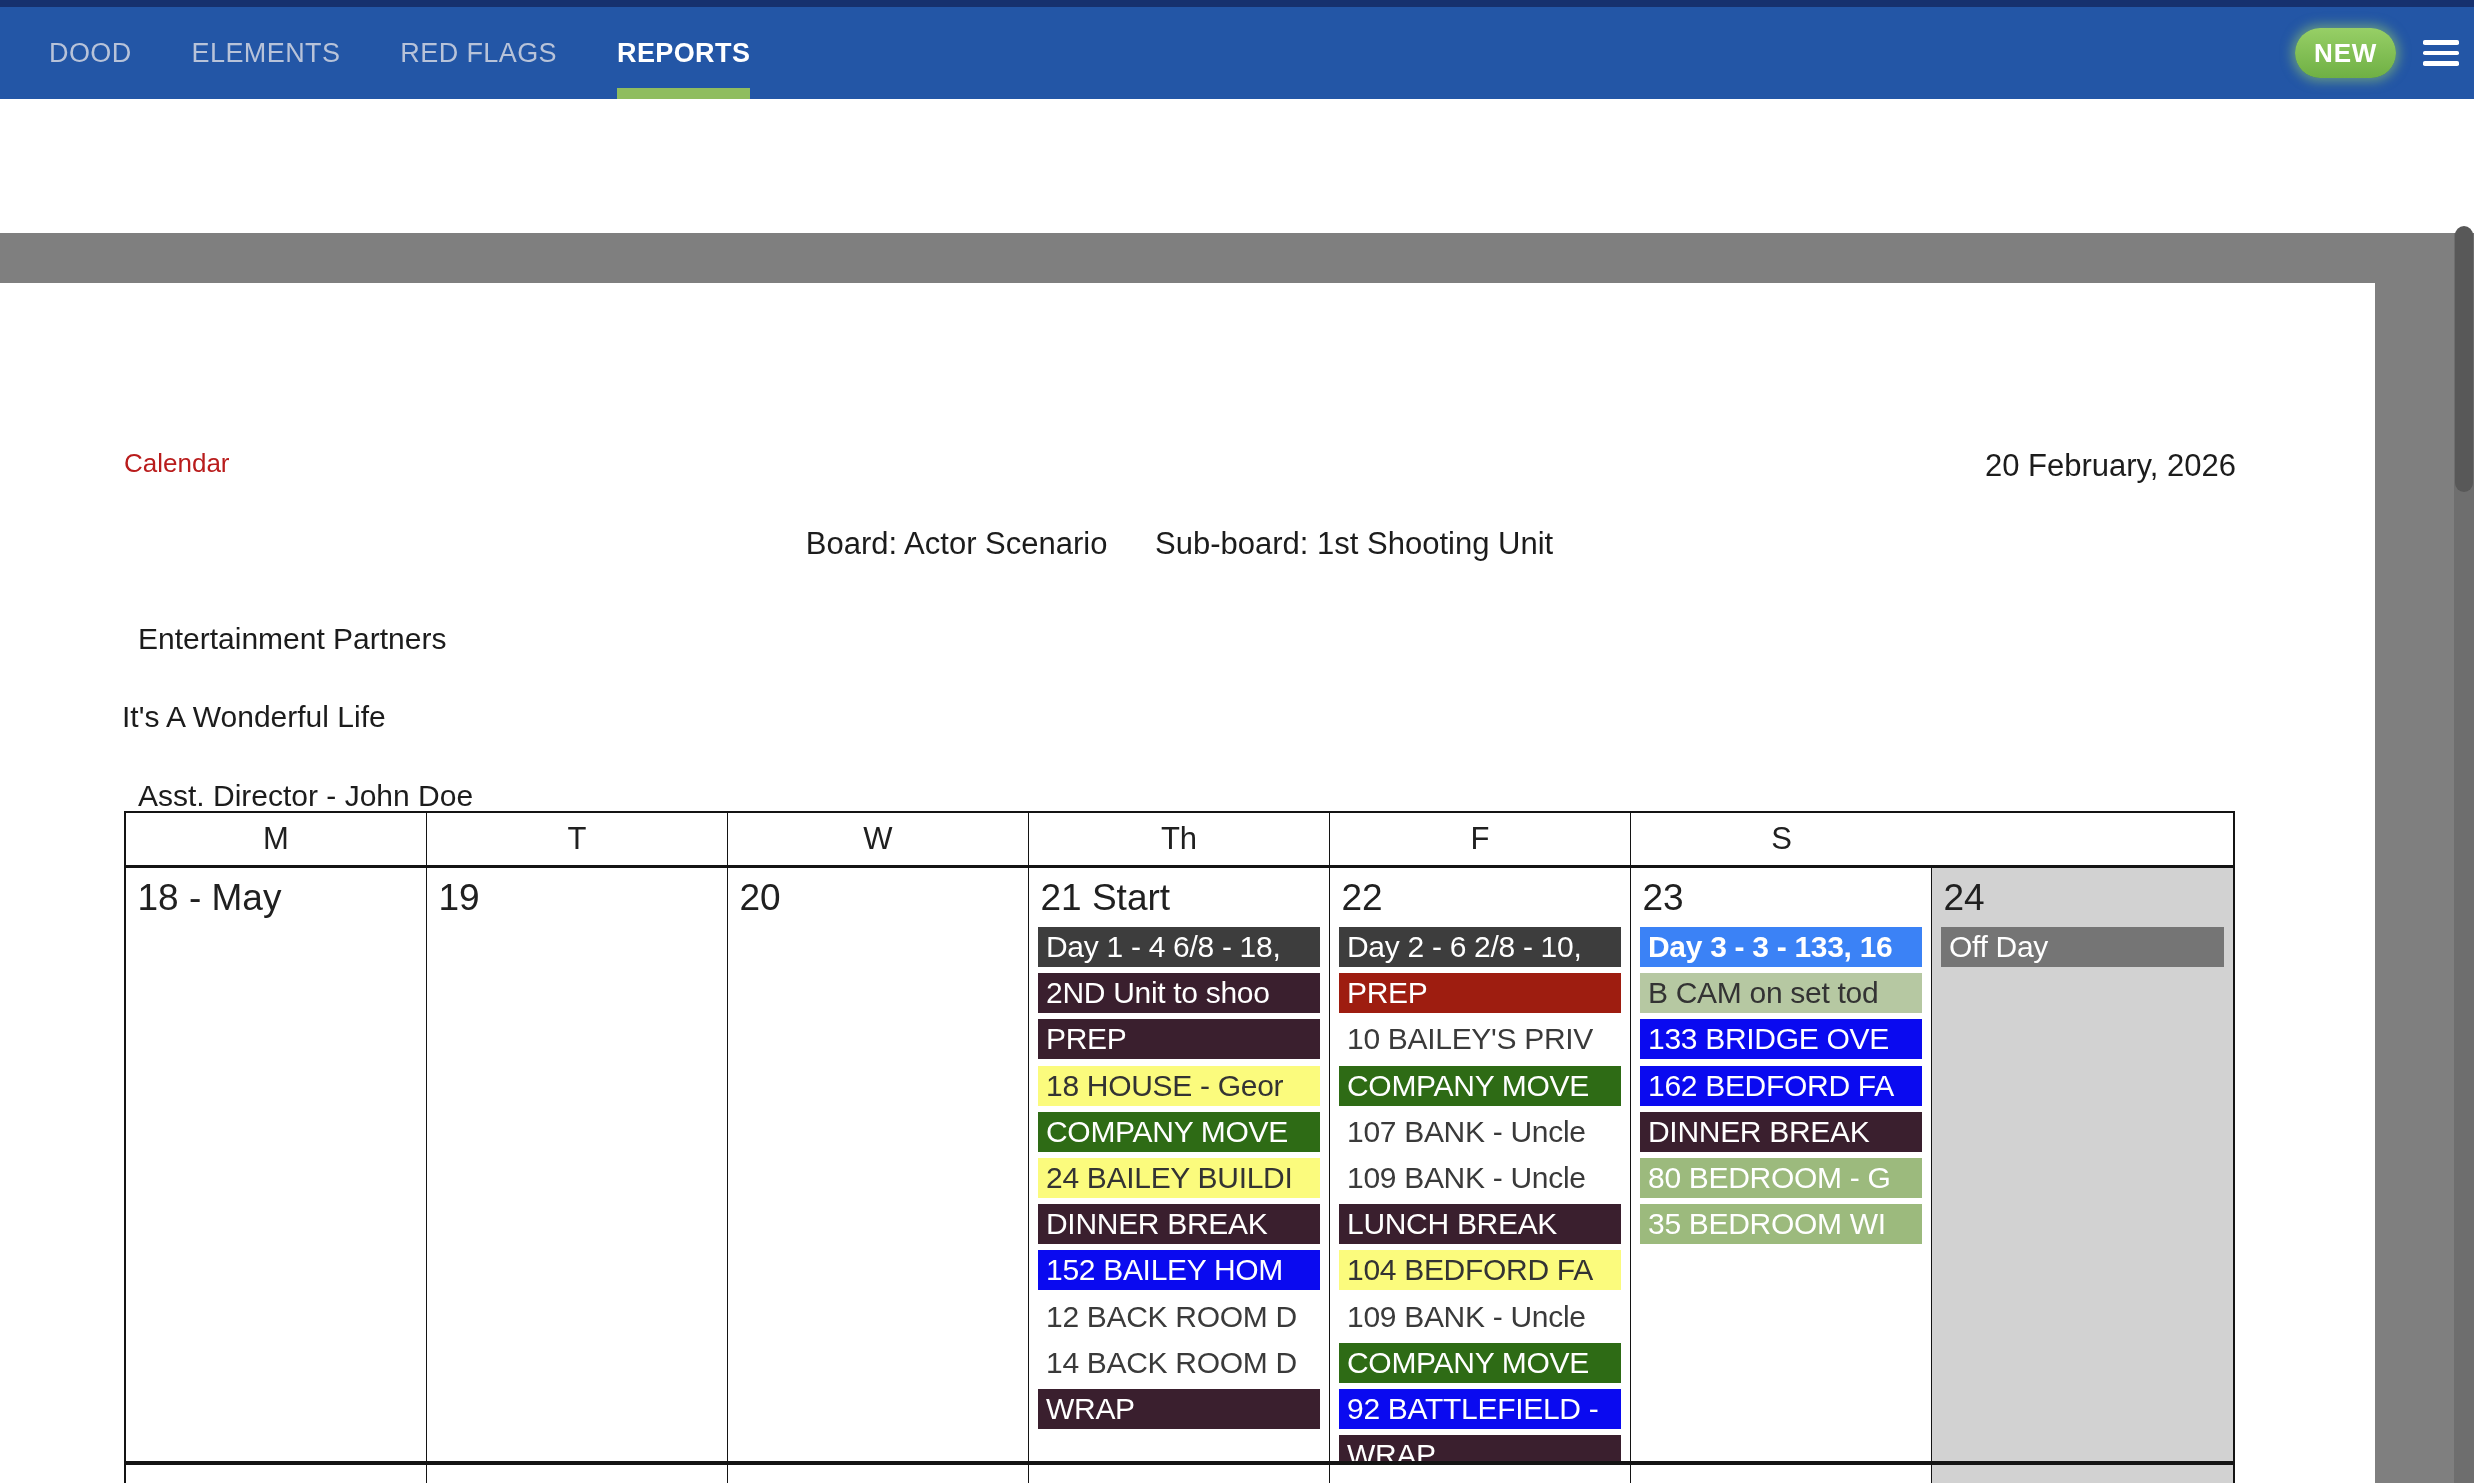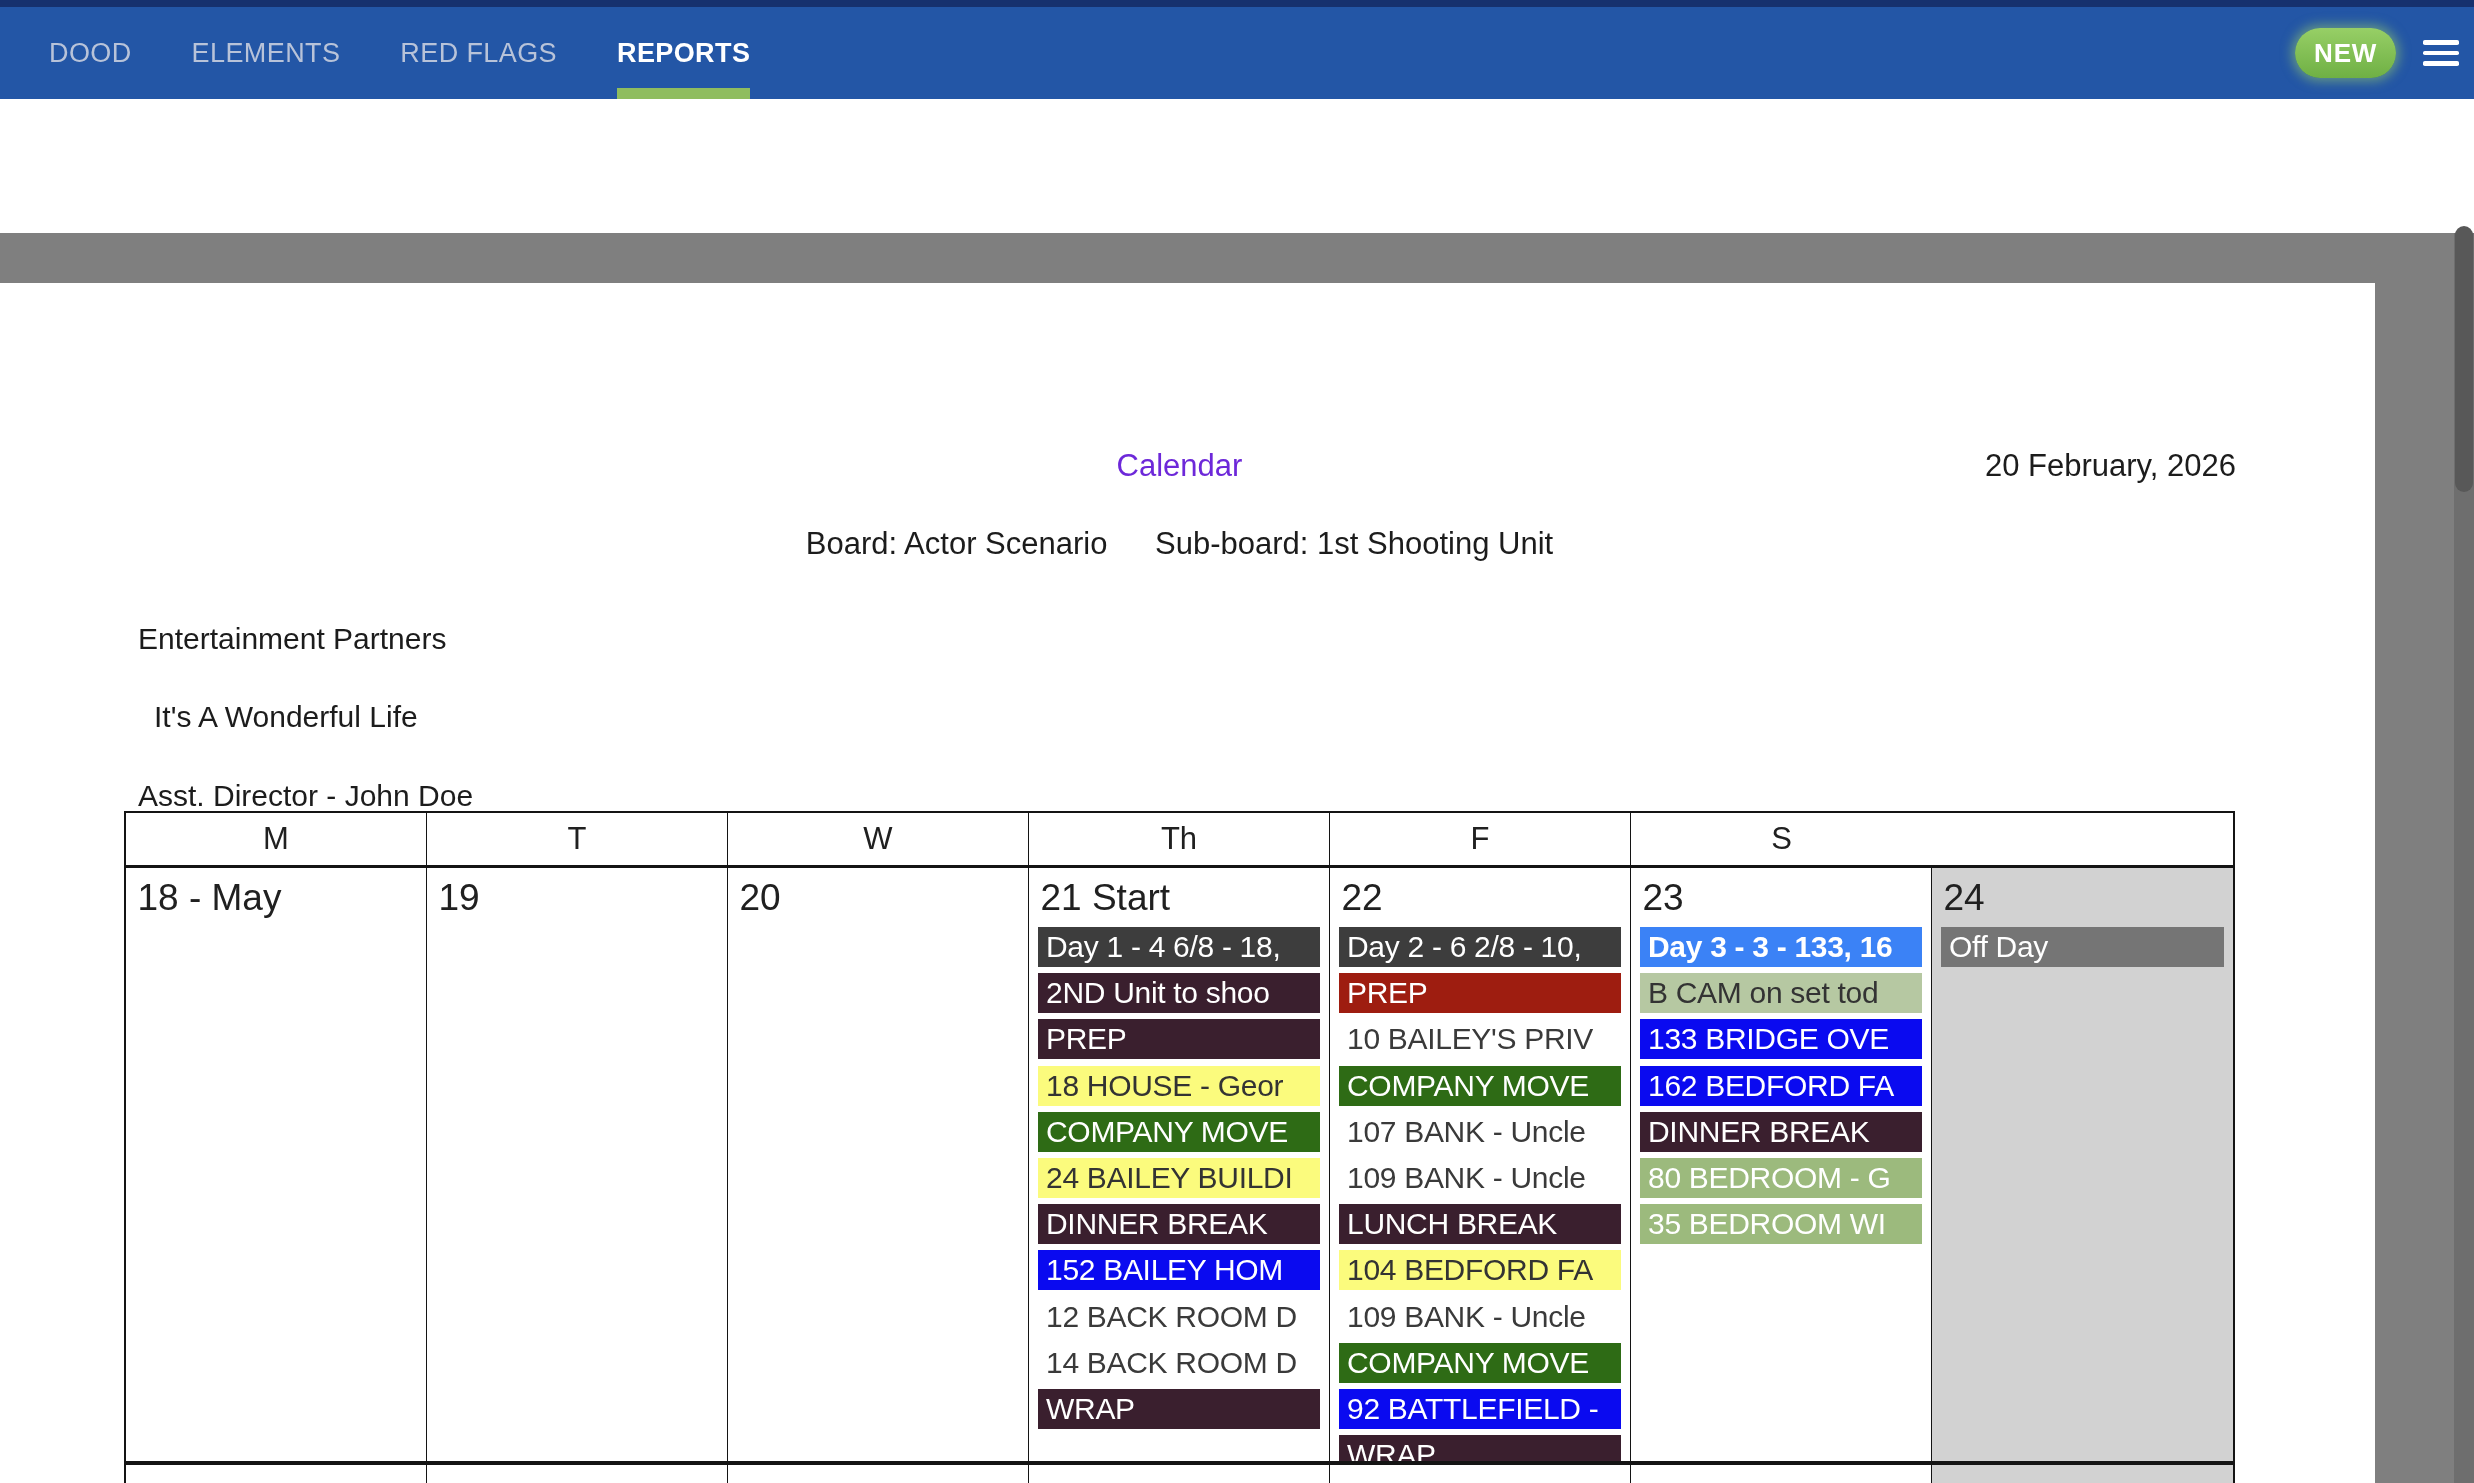--- a/index.html
+++ b/index.html
@@ -61,26 +61,26 @@
     display:flex; align-items:center; justify-content:center; cursor:pointer;
   }
 
   
   .canvas { position:absolute; left:0; top:233px; width:100%; height:1251px; background:#7f7f7f; }
   .page { position:absolute; left:0; top:50px; width:2375px; height:1244px; background:#fff; }
   .scroll-track { position:absolute; right:0; top:0; width:21px; height:100%; background:#6e6e6e; }
   .scroll-thumb { position:absolute; right:1.8px; top:-7px; width:18px; height:266px; background:#585858; border-radius:9px; }
 
   
-  .rep-title { position:absolute; left:124px; top:165px; width:2111px; text-align:center; font-size:31px; color:#6d28d9; }
+  .rep-title { position:absolute; left:124px; top:165px; width:2111px; text-align:left; font-size:26px; color:#b91c1c; }
   .rep-date  { position:absolute; right:139px; top:165px; font-size:31px; color:#1c1c1c; }
   .rep-board { position:absolute; left:124px; top:243px; width:2111px; text-align:center; font-size:31px; color:#1c1c1c; }
   .rep-board span { margin:0 19.5px;text-align:right; }
   .rep-company  { position:absolute; left:138px; top:339px; font-size:30px; color:#1c1c1c; }
-  .rep-prod     { position:absolute; left:154px; top:417px; font-size:30px; color:#1c1c1c; }
+  .rep-prod     { position:absolute; left:122px; top:417px; font-size:30px; color:#1c1c1c; }
   .rep-credit   { position:absolute; left:138px; top:496px; font-size:30px; color:#1c1c1c; }
 
   
   .cal { position:absolute; left:124px; top:528px; width:2111px; border:2.7px solid #141414; background:#fff; }
   .cal-head { display:grid; grid-template-columns:repeat(7,1fr); border-bottom:3.6px solid #141414; }
   .cal-head .hcell {
     height:52px; display:flex; align-items:center; justify-content:center;
     font-size:31px; color:#202020; border-right:1.8px solid #141414;
   }
   .cal-head .hcell:last-child { border-right:none; }

